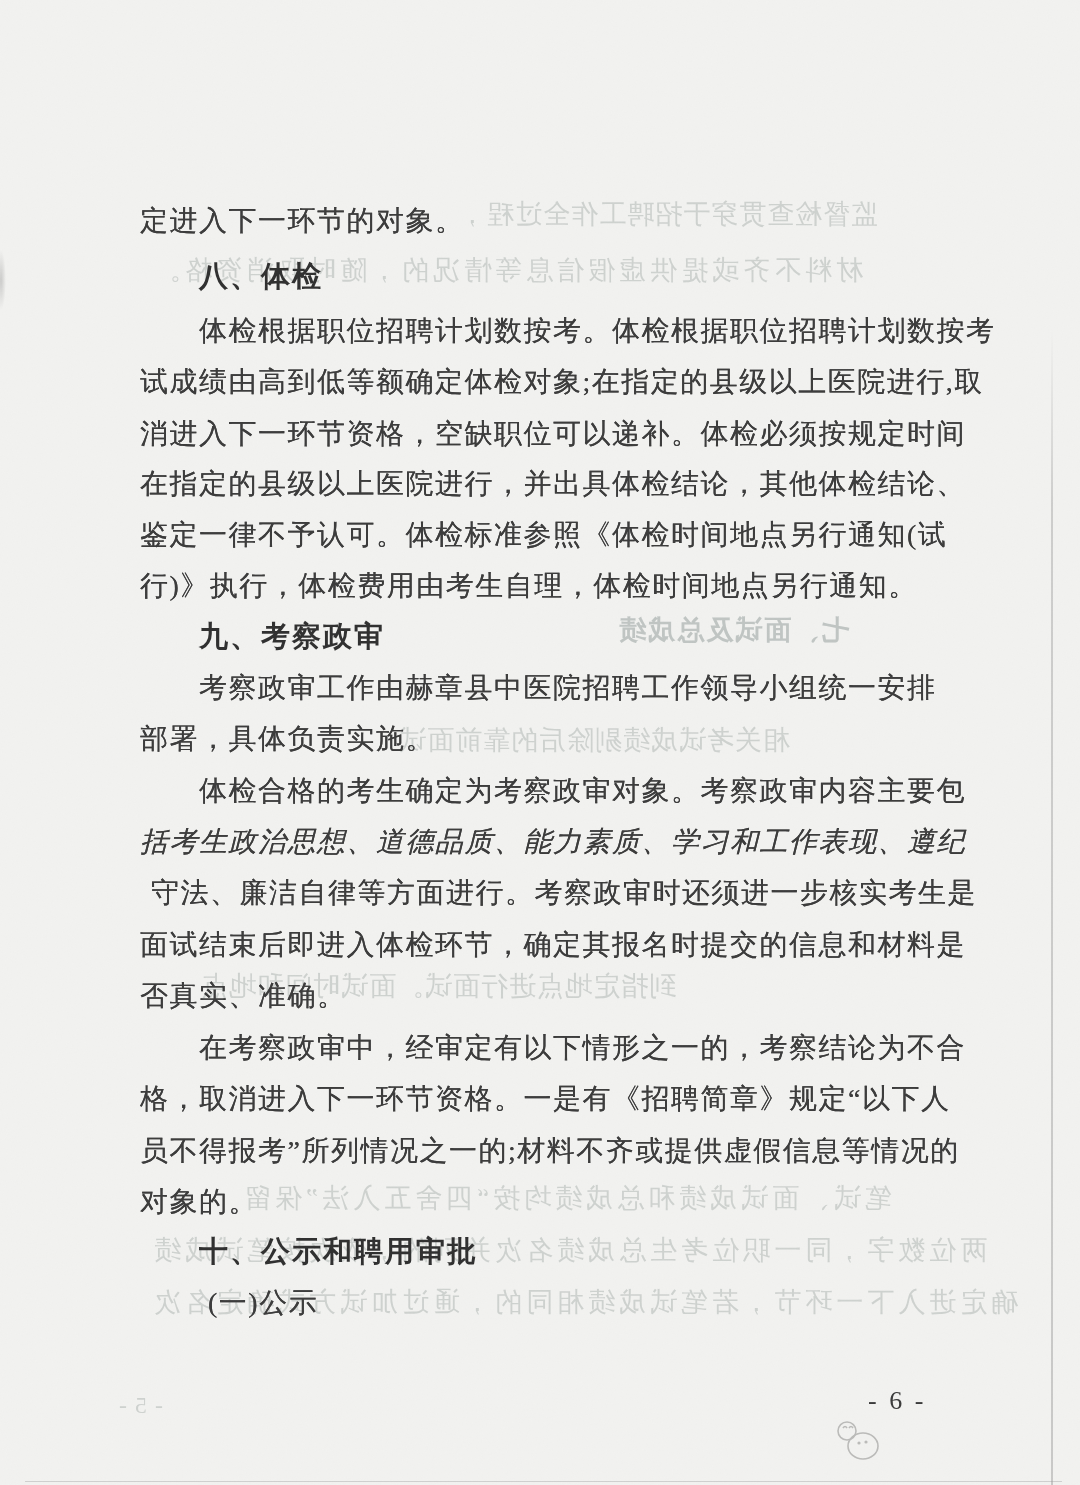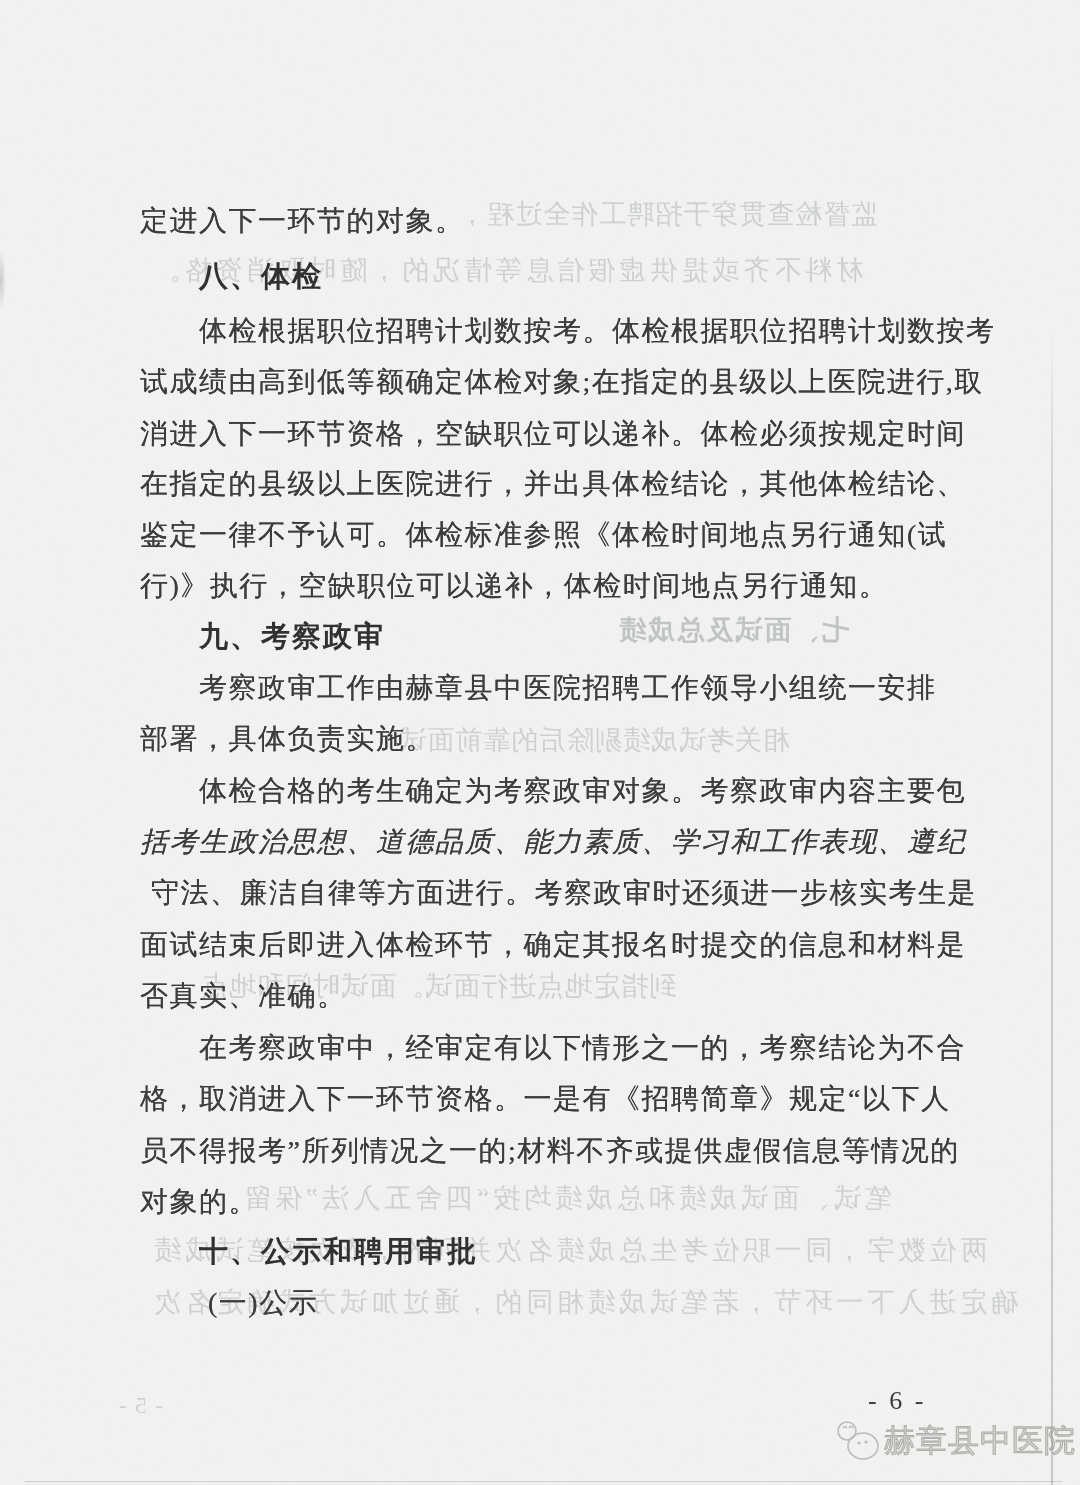--- a/index.html
+++ b/index.html
@@ -72,21 +72,21 @@
   </div>
 
   <div>
     <div class="line" style="top:202px;left:140px;">定进入下一环节的对象。</div>
     <div class="line h" style="top:257px;left:199px;">八、体检</div>
     <div class="line" style="top:312px;left:199px;">体检根据职位招聘计划数按考。体检根据职位招聘计划数按考</div>
     <div class="line" style="top:363px;left:140px;">试成绩由高到低等额确定体检对象;在指定的县级以上医院进行,取</div>
     <div class="line" style="top:415px;left:140px;">消进入下一环节资格，空缺职位可以递补。体检必须按规定时间</div>
     <div class="line" style="top:465px;left:140px;">在指定的县级以上医院进行，并出具体检结论，其他体检结论、</div>
     <div class="line" style="top:516px;left:140px;">鉴定一律不予认可。体检标准参照《体检时间地点另行通知(试</div>
-    <div class="line" style="top:567px;left:140px;">行)》执行，空缺职位可以递补，体检时间地点另行通知。</div>
+    <div class="line" style="top:567px;left:140px;">行)》执行，体检费用由考生自理，体检时间地点另行通知。</div>
     <div class="line h" style="top:617px;left:199px;">九、考察政审</div>
     <div class="line" style="top:669px;left:199px;">考察政审工作由赫章县中医院招聘工作领导小组统一安排</div>
     <div class="line" style="top:720px;left:140px;">部署，具体负责实施。</div>
     <div class="line" style="top:772px;left:199px;">体检合格的考生确定为考察政审对象。考察政审内容主要包</div>
     <div class="line" style="top:823px;left:140px;font-style:italic;">括考生政治思想、道德品质、能力素质、学习和工作表现、遵纪</div>
     <div class="line" style="top:874px;left:151px;">守法、廉洁自律等方面进行。考察政审时还须进一步核实考生是</div>
     <div class="line" style="top:926px;left:140px;">面试结束后即进入体检环节，确定其报名时提交的信息和材料是</div>
     <div class="line" style="top:977px;left:140px;">否真实、准确。</div>
     <div class="line" style="top:1029px;left:199px;">在考察政审中，经审定有以下情形之一的，考察结论为不合</div>
     <div class="line" style="top:1080px;left:140px;">格，取消进入下一环节资格。一是有《招聘简章》规定“以下人</div>
@@ -103,21 +103,20 @@
       <circle cx="13" cy="13" r="9"></circle>
       <ellipse cx="29" cy="28" rx="15" ry="13"></ellipse>
       <path d="M9 10 q2 -3 4 0"></path>
       <path d="M15 10 q2 -3 4 0"></path>
     </g>
     <g fill="#a9a9a7">
       <circle cx="25" cy="25" r="1.6"></circle>
       <circle cx="32" cy="24" r="1.6"></circle>
     </g>
   </svg>
-  <div class="wm-text" style="top:1420px;left:884px;">赫章县中医院</div>
 
   <div class="edge-r"></div>
   <div class="edge-b"></div>
   <div class="smudge"></div>
 
   <svg class="noise" aria-hidden="true">
     <filter id="n">
         <feTurbulence type="fractalNoise" baseFrequency="0.8" numOctaves="2" stitchTiles="stitch"></feTurbulence>
       <feColorMatrix type="matrix" values="0 0 0 0 0.45  0 0 0 0 0.45  0 0 0 0 0.44  0 0 0 0.6 0"></feColorMatrix>
     </filter>

